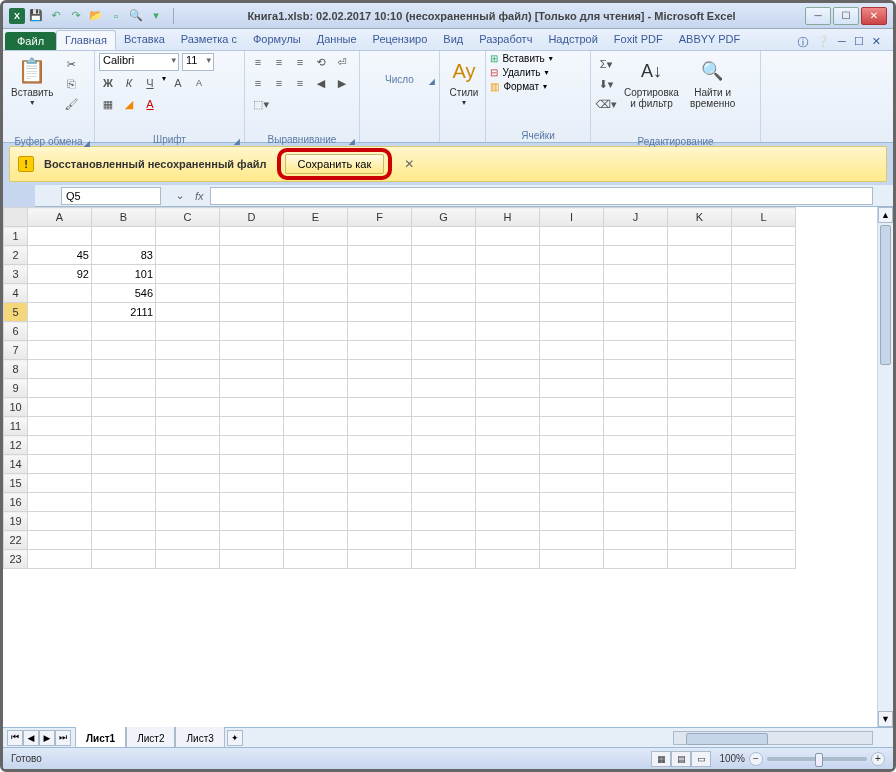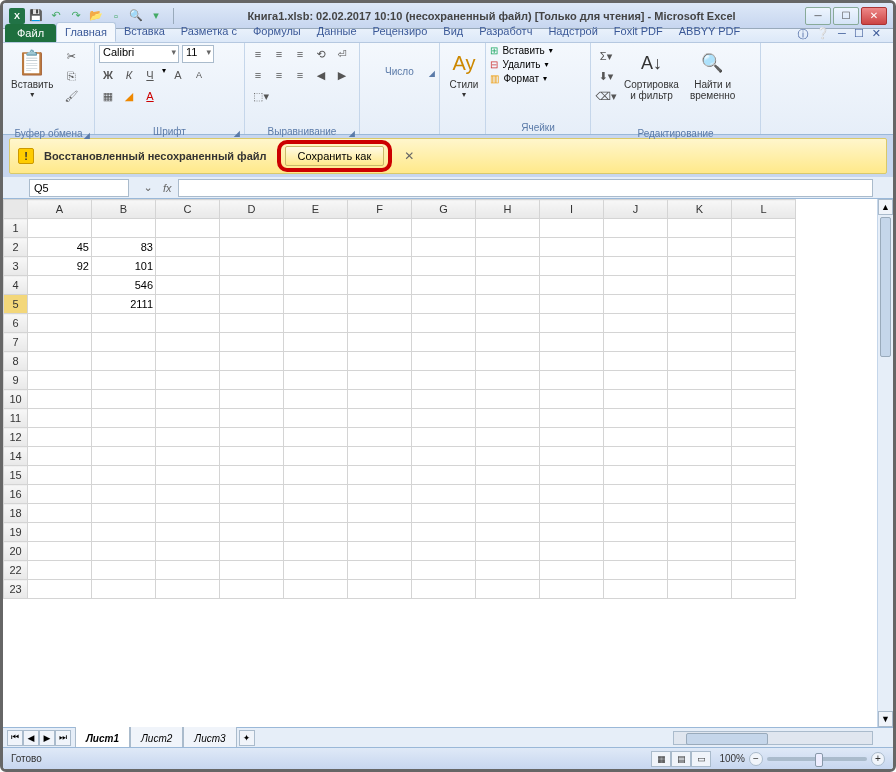--- a/index.html
+++ b/index.html
@@ -9,21 +9,21 @@
 .title-bar { height: 26px; background: linear-gradient(#dde8f8, #c7d6ef); display: flex; align-items: center; padding: 0 6px; font-size: 11px; color: #444; border-bottom: 1px solid #9ab; }
 .title-bar .excel-icon { width: 16px; height: 16px; background: #217346; color: #fff; font-size: 9px; font-weight: bold; display: flex; align-items: center; justify-content: center; margin-right: 4px; border-radius: 2px; }
 .title-bar .qat { display: flex; gap: 6px; align-items: center; }
 .title-bar .qat-icon { width: 14px; height: 14px; display: flex; align-items: center; justify-content: center; color: #4a6; font-size: 11px; }
 .title-bar .qat-sep { width: 1px; height: 16px; background: #9ab; margin: 0 4px; }
 .title-bar .title-text { flex: 1; text-align: center; font-weight: bold; }
 .title-bar .win-controls { display: flex; gap: 2px; }
 .title-bar .win-btn { width: 26px; height: 18px; border: 1px solid #8a9; background: linear-gradient(#eef5ff,#d5e4f7); display: flex; align-items: center; justify-content: center; font-size: 10px; border-radius: 2px; cursor: pointer; }
 .title-bar .win-btn.close { background: linear-gradient(#e88,#c44); color: #fff; border-color: #a33; }
 
-.ribbon-tabs { height: 14px; background: linear-gradient(#e9f1fb,#dce8f8); display: flex; align-items: flex-end; padding: 0 2px; font-size: 11px; border-bottom: 1px solid #b5c8e0; }
+.ribbon-tabs { height: 22px; background: linear-gradient(#e9f1fb,#dce8f8); display: flex; align-items: flex-end; padding: 0 2px; font-size: 11px; border-bottom: 1px solid #b5c8e0; }
 .ribbon-tabs .tab { padding: 3px 8px; color: #3b5998; cursor: pointer; }
 .ribbon-tabs .tab.file { background: #1e6f3e; color: #fff; border-radius: 3px 3px 0 0; padding: 3px 12px; }
 .ribbon-tabs .tab.active { background: #f4f8fd; border: 1px solid #b5c8e0; border-bottom: 1px solid #f4f8fd; border-radius: 3px 3px 0 0; color: #3b5998; font-weight: 500; }
 .ribbon-tabs .spacer { flex: 1; }
 .ribbon-tabs .help-icons { display: flex; gap: 8px; padding-right: 10px; color: #3b5998; font-size: 11px; }
 
 .ribbon { height: 92px; background: linear-gradient(#f4f8fd,#e6eef8); border-bottom: 1px solid #9ab8d8; display: flex; font-size: 10px; }
 .ribbon .group { border-right: 1px solid #c5d6ea; display: flex; flex-direction: column; padding: 2px 4px 0; }
 .ribbon .group-content { flex: 1; display: flex; align-items: flex-start; gap: 3px; }
 .ribbon .group-label { text-align: center; color: #5a7aa8; font-size: 10px; padding: 1px 0; position: relative; margin-top: 20px; }
@@ -39,21 +39,21 @@
 .row3 .row { display: flex; gap: 3px; }
 
 .message-bar { height: 36px; background: linear-gradient(#fff6cc,#ffe98a); border: 1px solid #d9c96a; margin: 3px 6px; display: flex; align-items: center; padding: 0 8px; font-size: 11px; color: #333; gap: 10px; border-radius: 2px; }
 .message-bar .warn-icon { width: 16px; height: 16px; background: #ffcc00; border: 1px solid #cc9900; display: flex; align-items: center; justify-content: center; font-weight: bold; color: #333; font-size: 11px; border-radius: 2px; }
 .message-bar .msg-title { font-weight: bold; }
 .message-bar .msg-text { flex: 1; font-size: 10px; line-height: 12px; }
 .message-bar .save-as-btn { padding: 3px 12px; background: linear-gradient(#fffbe6,#ffe98a); border: 1px solid #c9b96a; cursor: pointer; font-size: 11px; border-radius: 2px; }
 .highlight-circle { border: 4px solid #cc0000; border-radius: 10px; padding: 2px 4px; }
 .message-bar .close-x { cursor: pointer; font-size: 12px; color: #666; padding: 0 2px; }
 
-.name-box-bar { height: 22px; background: #e6eef8; border-bottom: 1px solid #9ab8d8; display: flex; align-items: center; font-size: 11px; }
+.name-box-bar { height: 22px; background: #e6eef8; border-bottom: 1px solid #9ab8d8; display: flex; align-items: center; font-size: 11px; margin-left: 32px; }
 .name-box { width: 100px; height: 18px; background: #fff; border: 1px solid #abc; margin-left: 26px; padding: 0 4px; display: flex; align-items: center; }
 .name-box-sep { width: 10px; }
 .fx-area { display: flex; align-items: center; gap: 6px; flex: 1; }
 .fx-btn { width: 18px; height: 18px; display: flex; align-items: center; justify-content: center; color: #666; font-size: 11px; }
 .fx-label { font-style: italic; color: #666; font-size: 11px; }
 .formula-input { flex: 1; height: 18px; background: #fff; border: 1px solid #abc; margin-right: 20px; }
 
 .sheet-area { flex: 1; background: #fff; display: flex; flex-direction: column; position: relative; overflow: hidden; }
 .grid-wrap { flex: 1; overflow: hidden; position: relative; }
 table.grid { border-collapse: collapse; font-size: 11px; color: #000; table-layout: fixed; }
@@ -61,21 +61,21 @@
 table.grid th { background: linear-gradient(#f7f7f7,#e8e8e8); font-weight: normal; color: #333; text-align: center; font-size: 11px; }
 table.grid th.corner { width: 24px; background: #e8e8e8; }
 table.grid th.col { width: 64px; }
 table.grid th.row-h { width: 24px; text-align: center; }
 table.grid td { text-align: right; background: #fff; }
 table.grid tr.sel-row th.row-h { background: #f3d77a; }
 
 .sheet-tabs { height: 20px; background: #e6eef8; border-top: 1px solid #9ab8d8; display: flex; align-items: center; font-size: 10px; }
 .sheet-tabs .nav-btns { display: flex; gap: 0; padding: 0 4px; }
 .sheet-tabs .nav-btn { width: 16px; height: 16px; border: 1px solid #abc; background: #f0f4fa; display: flex; align-items: center; justify-content: center; font-size: 9px; cursor: pointer; }
-.sheet-tabs .tab { padding: 18px 10px; background: #f0f4fa; border: 1px solid #abc; border-bottom: none; cursor: pointer; font-size: 10px; font-style: italic; }
+.sheet-tabs .tab { padding: 18px 10px; background: #f0f4fa; border: 1px solid #abc; border-bottom: none; cursor: pointer; font-size: 10px; }
 .sheet-tabs .tab.active { background: #fff; font-weight: bold; }
 .sheet-tabs .scroll-area { flex: 1; display: flex; justify-content: flex-end; align-items: center; padding-right: 20px; }
 .sheet-tabs .hscroll { width: 200px; height: 14px; background: #e0e6ef; border: 1px solid #abc; position: relative; }
 .sheet-tabs .hscroll::before { content: ""; position: absolute; left: 12px; top: 1px; width: 80px; height: 10px; background: #c5d6ea; border: 1px solid #9ab; border-radius: 2px; }
 
 .status-bar { height: 22px; background: linear-gradient(#dfe9f7,#c7d6ef); border-top: 1px solid #9ab8d8; display: flex; align-items: center; padding: 0 8px; font-size: 10px; color: #333; }
 .status-bar .ready { flex: 1; }
 .status-bar .view-btns { display: flex; gap: 0; }
 .status-bar .view-btn { width: 20px; height: 16px; border: 1px solid #abc; background: #f0f4fa; display: flex; align-items: center; justify-content: center; font-size: 9px; cursor: pointer; }
 .status-bar .zoom { display: flex; align-items: center; gap: 4px; margin-left: 8px; }
@@ -519,51 +519,21 @@
               <td></td>
               <td></td>
               <td></td>
               <td></td>
               <td></td>
               <td></td>
               <td></td>
               <td></td>
             </tr>
             <tr>
-              <th class="row-h">18</th>
-              <td></td>
-              <td></td>
-              <td></td>
-              <td></td>
-              <td></td>
-              <td></td>
-              <td></td>
-              <td></td>
-              <td></td>
-              <td></td>
-              <td></td>
-              <td></td>
-            </tr>
-            <tr>
               <th class="row-h">19</th>
-              <td></td>
-              <td></td>
-              <td></td>
-              <td></td>
-              <td></td>
-              <td></td>
-              <td></td>
-              <td></td>
-              <td></td>
-              <td></td>
-              <td></td>
-              <td></td>
-            </tr>
-            <tr>
-              <th class="row-h">20</th>
               <td></td>
               <td></td>
               <td></td>
               <td></td>
               <td></td>
               <td></td>
               <td></td>
               <td></td>
               <td></td>
               <td></td>

